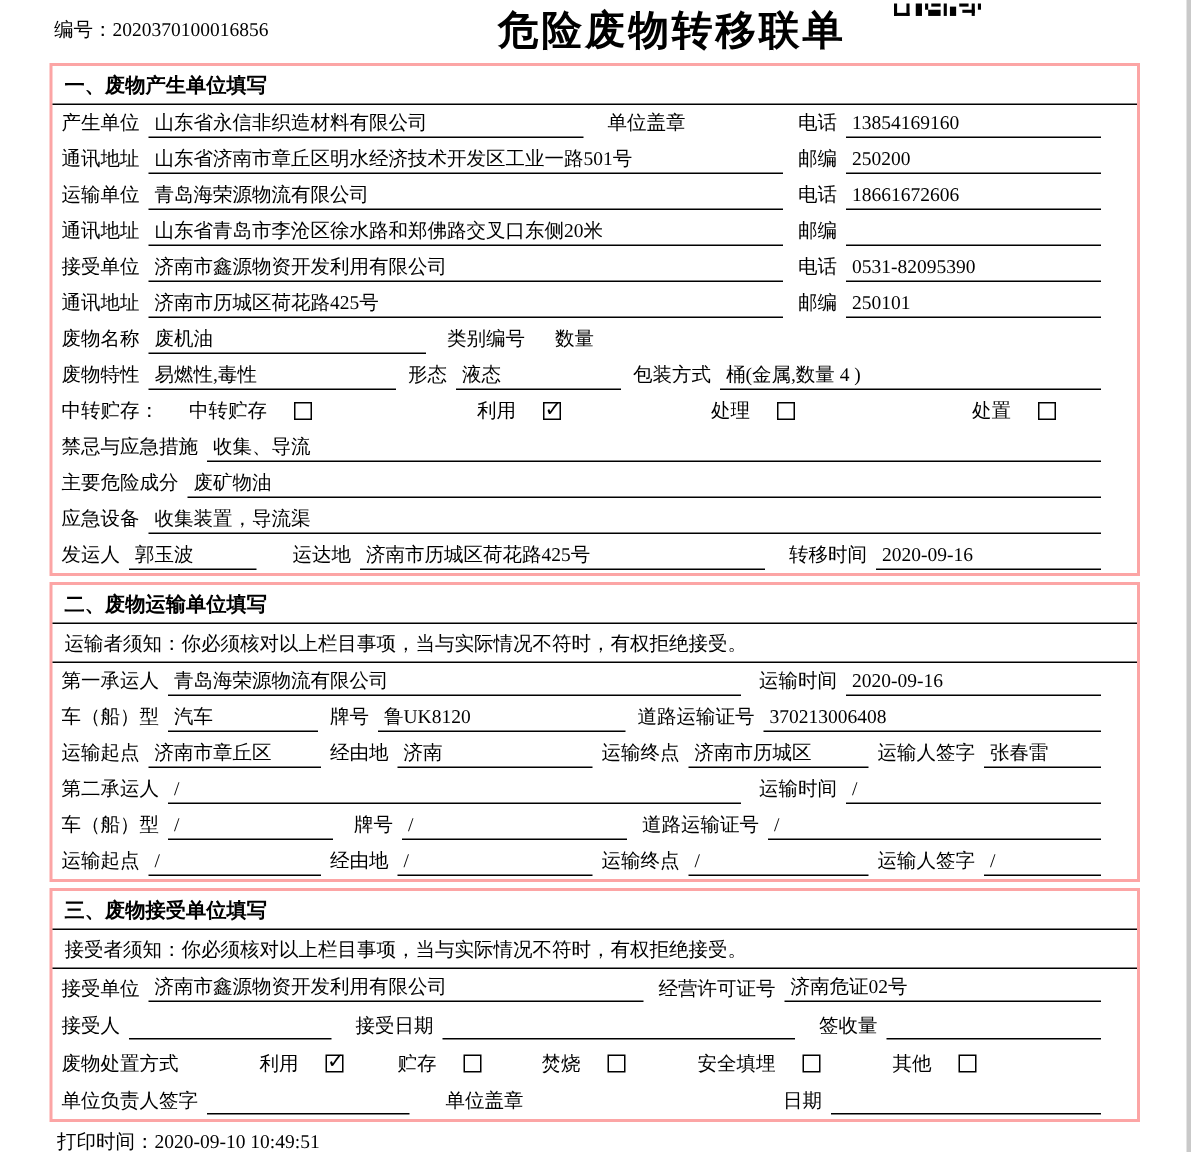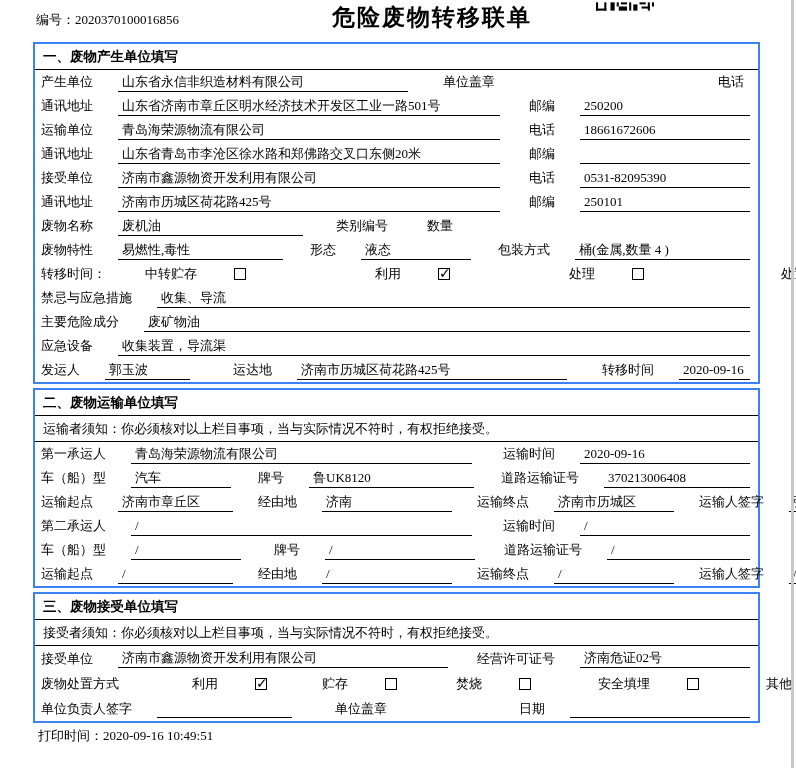--- a/index.html
+++ b/index.html
@@ -7,30 +7,30 @@
   .page {
     position:relative; width:796px; height:768px; background:#ffffff;
     font-family:"Liberation Serif","DejaVu Serif",serif;
     font-size:13px; color:#000; overflow:hidden;
   }
   .edge { position:absolute; top:0; right:2px; width:3px; height:100%; background:#c9c9c9; }
   .qr { position:absolute; left:596px; top:0; width:58px; height:10px; }
   .head { position:relative; height:42px; }
   .num { position:absolute; left:36px; top:10px; line-height:20px; }
   .title {
-    position:absolute; left:332px; top:2px; font-size:23px; font-weight:bold;
+    position:absolute; left:332px; top:2px; font-size:27px; font-weight:bold;
     font-family:"Liberation Sans","DejaVu Sans",sans-serif; letter-spacing:2px;
   }
-  .box { margin:0 0 4px 33px; width:727px; border:2px solid #3b82f6; background:#fff; }
+  .box { margin:0 0 4px 33px; width:727px; border:2px solid #fca5a5; background:#fff; }
   .sec-title {
     height:26px; line-height:25px; border-bottom:1px solid #000; padding-left:8px;
     font-family:"Liberation Sans","DejaVu Sans",sans-serif; font-weight:bold; font-size:13.5px;
   }
   .notice { height:26px; line-height:25px; border-bottom:1px solid #000; padding-left:8px; }
-  .row { display:flex; align-items:center; height:24px; padding:0 8px 0 6px;gap:19px; }
+  .row { display:flex; align-items:center; height:24px; padding:0 24px 0 6px; }
   .box3 .row { height:25px; }
   .lbl { white-space:nowrap; margin-right:6px; flex:none; }
   .val {
     border-bottom:1px solid #000; height:19px; line-height:18px; padding:0 4px;
     white-space:nowrap; overflow:hidden; flex:none;
   }
   .fill { flex:1 1 auto; }
   .sp { flex:1 1 auto; }
   .c { }
   .w85{width:85px}.w100{width:100px}.w110{width:110px}.w115{width:115px}.w120{width:120px}
@@ -83,20 +83,21 @@
 
   <div class="box">
     <div class="sec-title">一、废物产生单位填写</div>
 
     <div class="row">
       <span class="lbl">产生单位</span>
       <span class="val w290">山东省永信非织造材料有限公司</span>
       <span class="lbl ml16">单位盖章</span>
       <span class="sp"></span>
       <span class="lbl">电话</span>
+      <span class="val w170">13854169160</span>
     </div>
 
     <div class="row">
       <span class="lbl">通讯地址</span>
       <span class="val fill">山东省济南市章丘区明水经济技术开发区工业一路501号</span>
       <span class="lbl ml10">邮编</span>
       <span class="val w170">250200</span>
     </div>
 
     <div class="row">
@@ -137,21 +138,21 @@
     <div class="row">
       <span class="lbl">废物特性</span>
       <span class="val w165">易燃性,毒性</span>
       <span class="lbl ml8">形态</span>
       <span class="val w110">液态</span>
       <span class="lbl ml8">包装方式</span>
       <span class="val fill">桶(金属,数量 4 )</span>
     </div>
 
     <div class="row">
-      <span class="lbl">转移时间：</span>
+      <span class="lbl">中转贮存：</span>
       <span class="lbl ml14">中转贮存</span>
       <span class="cb"></span>
       <span class="lbl ml110">利用</span>
       <span class="cb checked"></span>
       <span class="lbl ml100">处理</span>
       <span class="cb"></span>
       <span class="lbl ml118">处置</span>
       <span class="cb"></span>
     </div>
 
@@ -243,20 +244,28 @@
     <div class="sec-title">三、废物接受单位填写</div>
     <div class="notice">接受者须知：你必须核对以上栏目事项，当与实际情况不符时，有权拒绝接受。</div>
 
     <div class="row">
       <span class="lbl">接受单位</span>
       <span class="val w330">济南市鑫源物资开发利用有限公司</span>
       <span class="lbl ml10">经营许可证号</span>
       <span class="val fill">济南危证02号</span>
     </div>
 
+    <div class="row">
+      <span class="lbl">接受人</span>
+      <span class="val w135"></span>
+      <span class="lbl ml16">接受日期</span>
+      <span class="val w235"></span>
+      <span class="lbl ml16">签收量</span>
+      <span class="val fill"></span>
+    </div>
 
     <div class="row">
       <span class="lbl">废物处置方式</span>
       <span class="lbl ml48">利用</span>
       <span class="cb checked"></span>
       <span class="lbl ml36">贮存</span>
       <span class="cb"></span>
       <span class="lbl ml40">焚烧</span>
       <span class="cb"></span>
       <span class="lbl ml48">安全填埋</span>
@@ -269,17 +278,17 @@
       <span class="lbl">单位负责人签字</span>
       <span class="val w135"></span>
       <span class="lbl ml24">单位盖章</span>
       <span class="sp"></span>
       <span class="lbl">日期</span>
       <span class="val w180"></span>
     </div>
   </div>
 
   <div class="footer">
-    <span>打印时间：</span><span>2020-09-16 10:49:51</span>
+    <span>打印时间：</span><span>2020-09-10 10:49:51</span>
   </div>
 
   <div class="edge"></div>
 </div>
 
 </body></html>

